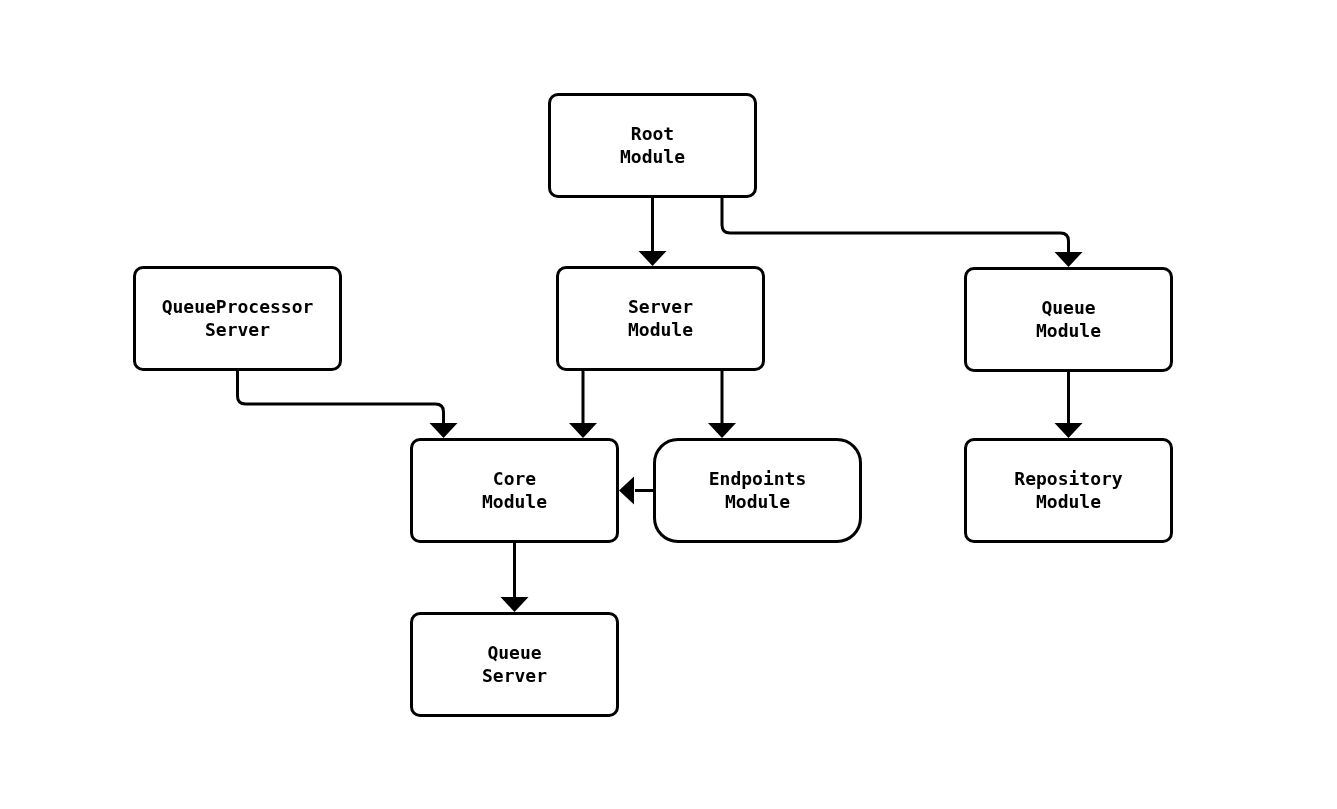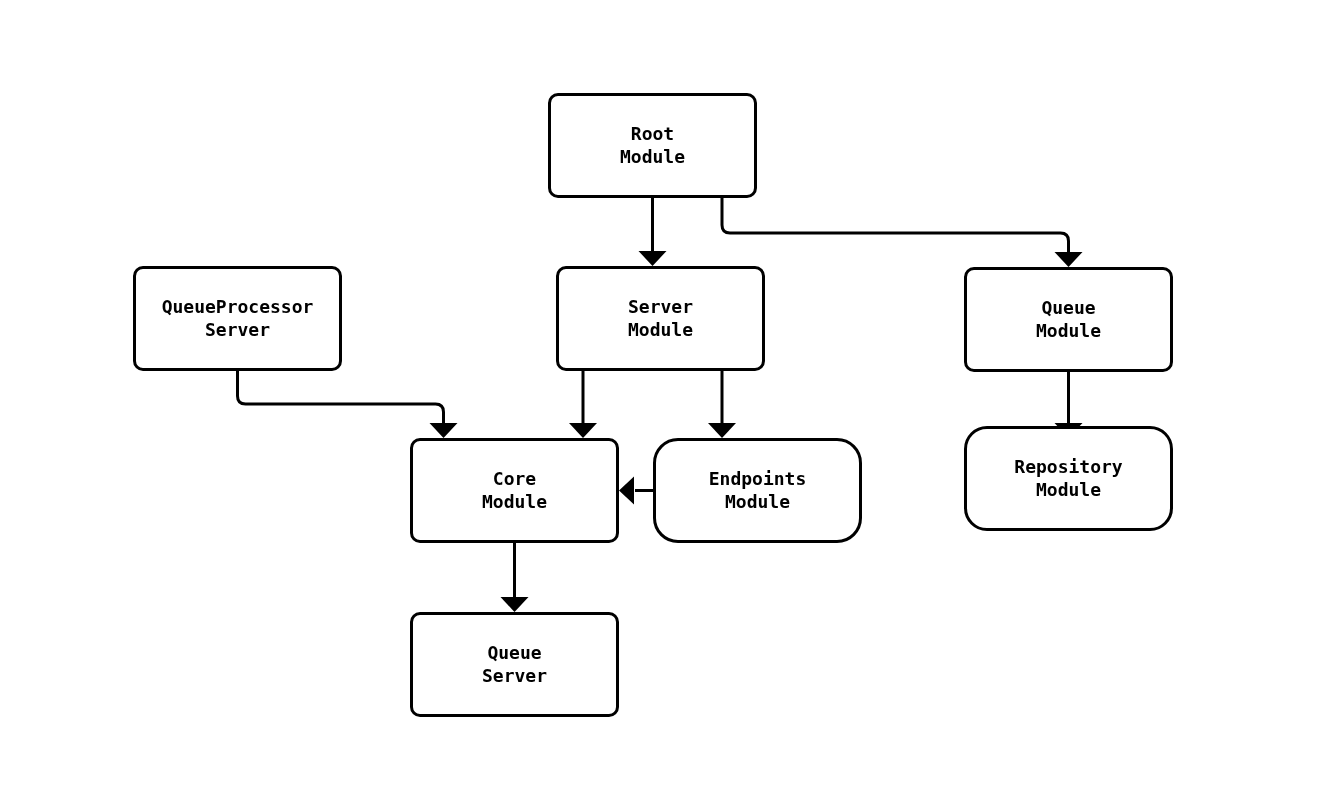--- a/index.html
+++ b/index.html
@@ -51,21 +51,21 @@
     color: #000000;
     text-align: center;
     white-space: pre-line;
   }
   #n-root       { left: 548px; top:  93px; }
   #n-qp         { left: 133px; top: 266px; }
   #n-server     { left: 556px; top: 266px; }
   #n-global     { left: 964px; top: 267px; }
   #n-core       { left: 410px; top: 438px; }
   #n-endpoints  { left: 653px; top: 438px; border-radius: 25px; }
-  #n-repository { left: 964px; top: 426px; border-radius: 23px; }
+  #n-repository { left: 964px; top: 438px; }
   #n-queue      { left: 410px; top: 612px; }
 </style>
 </head>
 <body>
 
 <div id="canvas">
 
   <svg id="edge-layer" viewBox="0 0 1337 809" xmlns="http://www.w3.org/2000/svg">
 
     <g>

